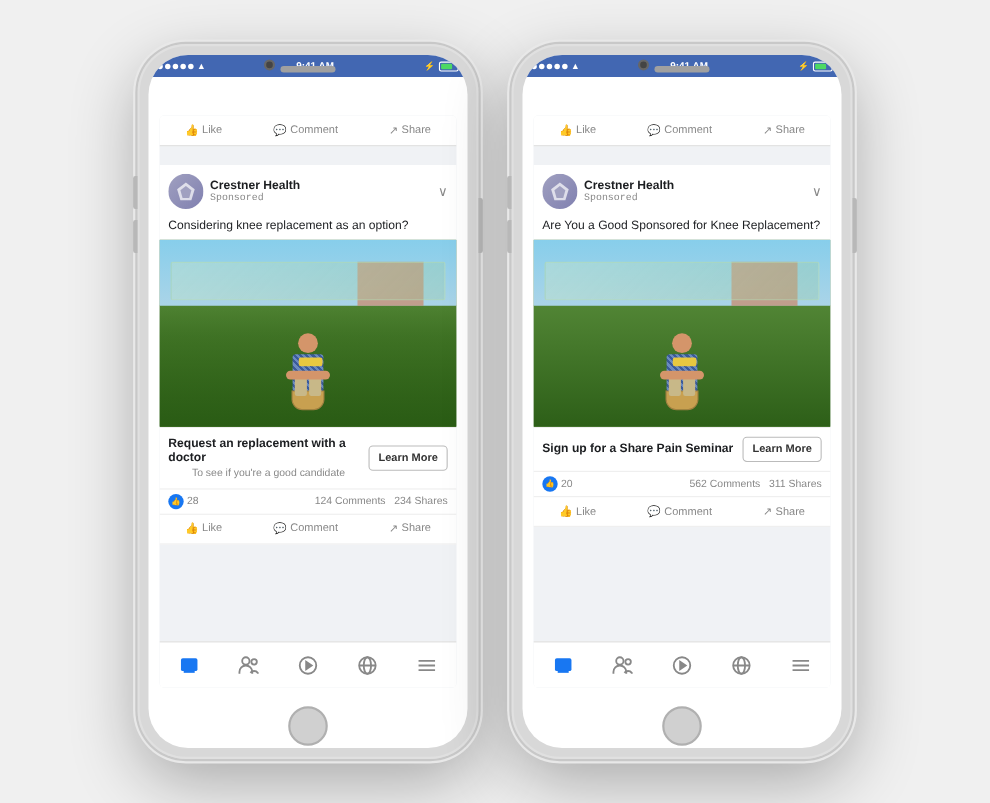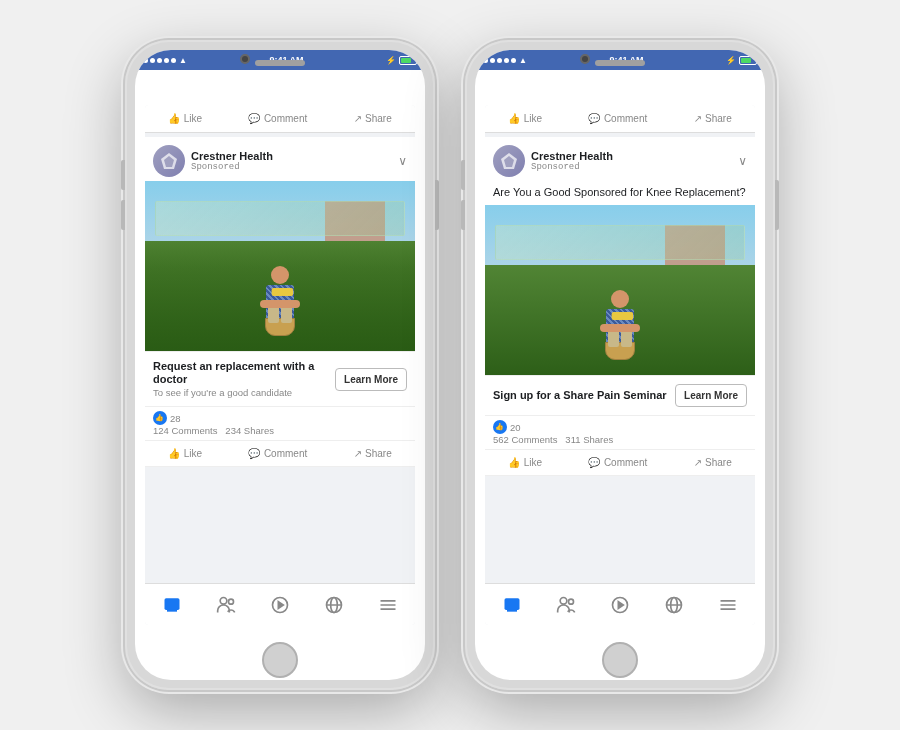--- a/index.html
+++ b/index.html
@@ -197,21 +197,21 @@
       display: flex;
       align-items: center;
       gap: 3px;
       font-size: 10px;
       color: #888;
     }
 
     
     .fb-card {
       background: white;
-      margin-top: 4px;
+      margin-top: 17px;
     }
 
     .post-header {
       display: flex;
       align-items: center;
       padding: 8px 8px 4px;
       justify-content: space-between;
     }
 
     .post-header-left {
@@ -312,42 +312,43 @@
       font-size: 11px;
       font-weight: 700;
       color: #1c1e21;
       line-height: 1.2;
     }
 
     .cta-subtitle {
       font-size: 9.5px;
       color: #888;
       margin-top: 1px;
+      text-align: center;
     }
 
     .learn-more-btn {
       border: 1.5px solid #bbb;
       border-radius: 4px;
       padding: 5px 8px;
       font-size: 10px;
       font-weight: 600;
       color: #333;
       background: white;
       white-space: nowrap;
       cursor: pointer;
     }
 
     
     .engagement-bar {
       padding: 4px 8px;
       display: flex;
+      align-items: center;
       justify-content: space-between;
       font-size: 9.5px;
       color: #888;
-      flex-direction: column;
     }
 
     .engagement-left {
       display: flex;
       align-items: center;
       gap: 3px;
     }
 
     .like-badge {
       width: 14px;
@@ -477,20 +478,21 @@
               </div>
             </div>
             <div class="post-meta">
               <span class="post-name">Crestner Health</span>
               <span class="post-sponsored">Sponsored</span>
             </div>
           </div>
           <span class="post-chevron">∨</span>
         </div>
 
+        <div class="post-text">Considering knee replacement as an option?</div>
 
         <div class="post-image">
           <div class="garden-bg"></div>
           <div class="garden-plants"></div>
 
           <div style="position:absolute;top:0;left:0;right:0;height:60px;background:linear-gradient(180deg,#87ceeb,#aad4e8);"></div>
 
           <div style="position:absolute;top:20px;right:30px;width:60px;height:40px;background:#cc8866;opacity:0.7;"></div>
 
           <div style="position:absolute;top:20px;left:10px;right:10px;height:35px;background:linear-gradient(135deg,rgba(200,230,200,0.4),rgba(150,200,150,0.3));border:1px solid rgba(180,220,180,0.5);border-radius:2px;"></div>

